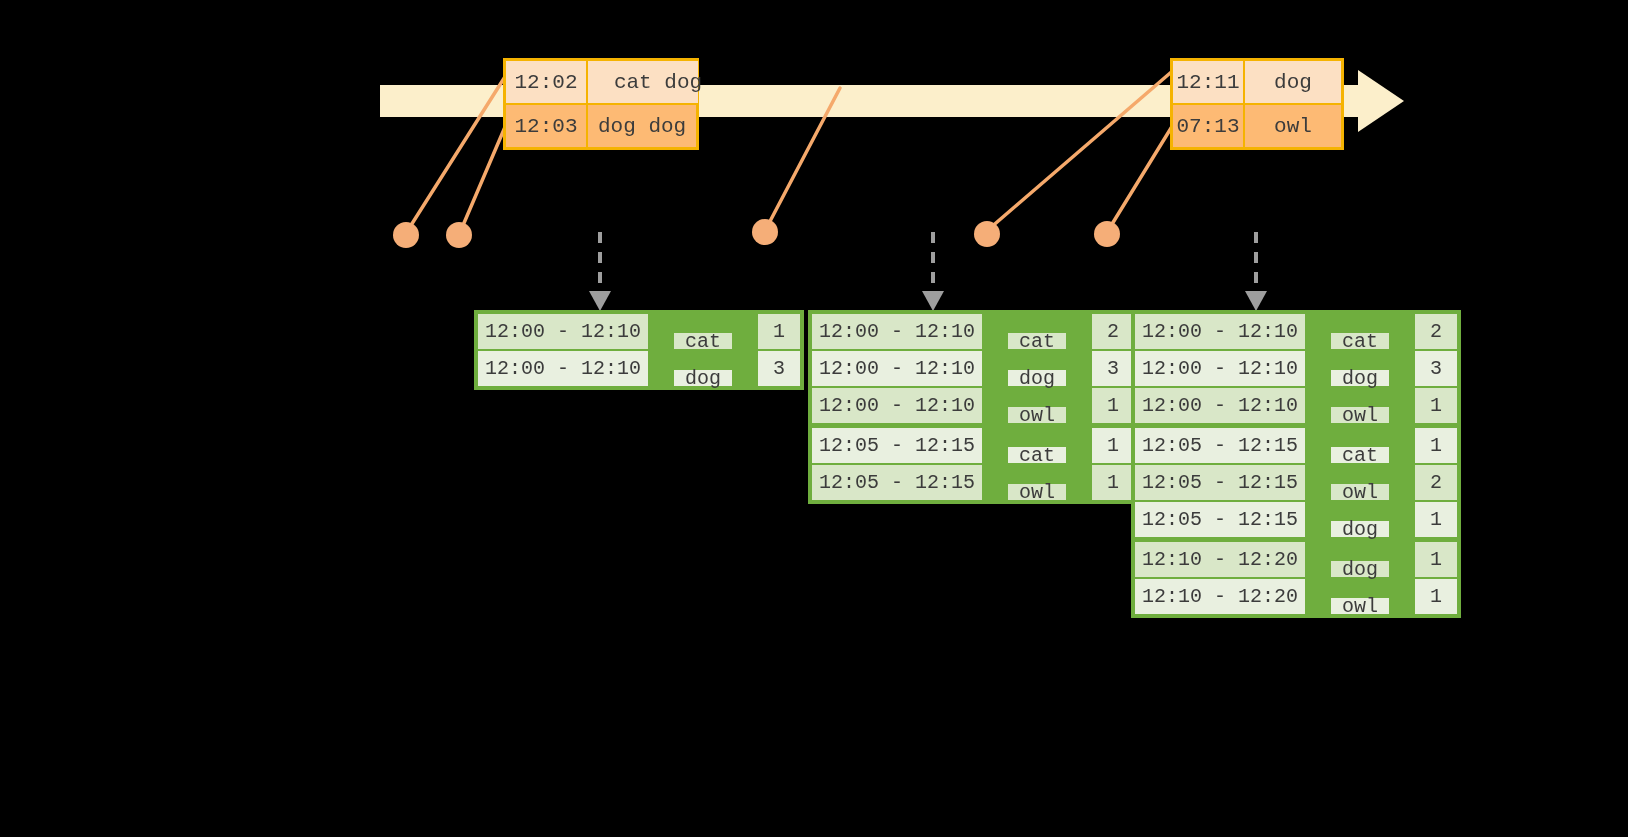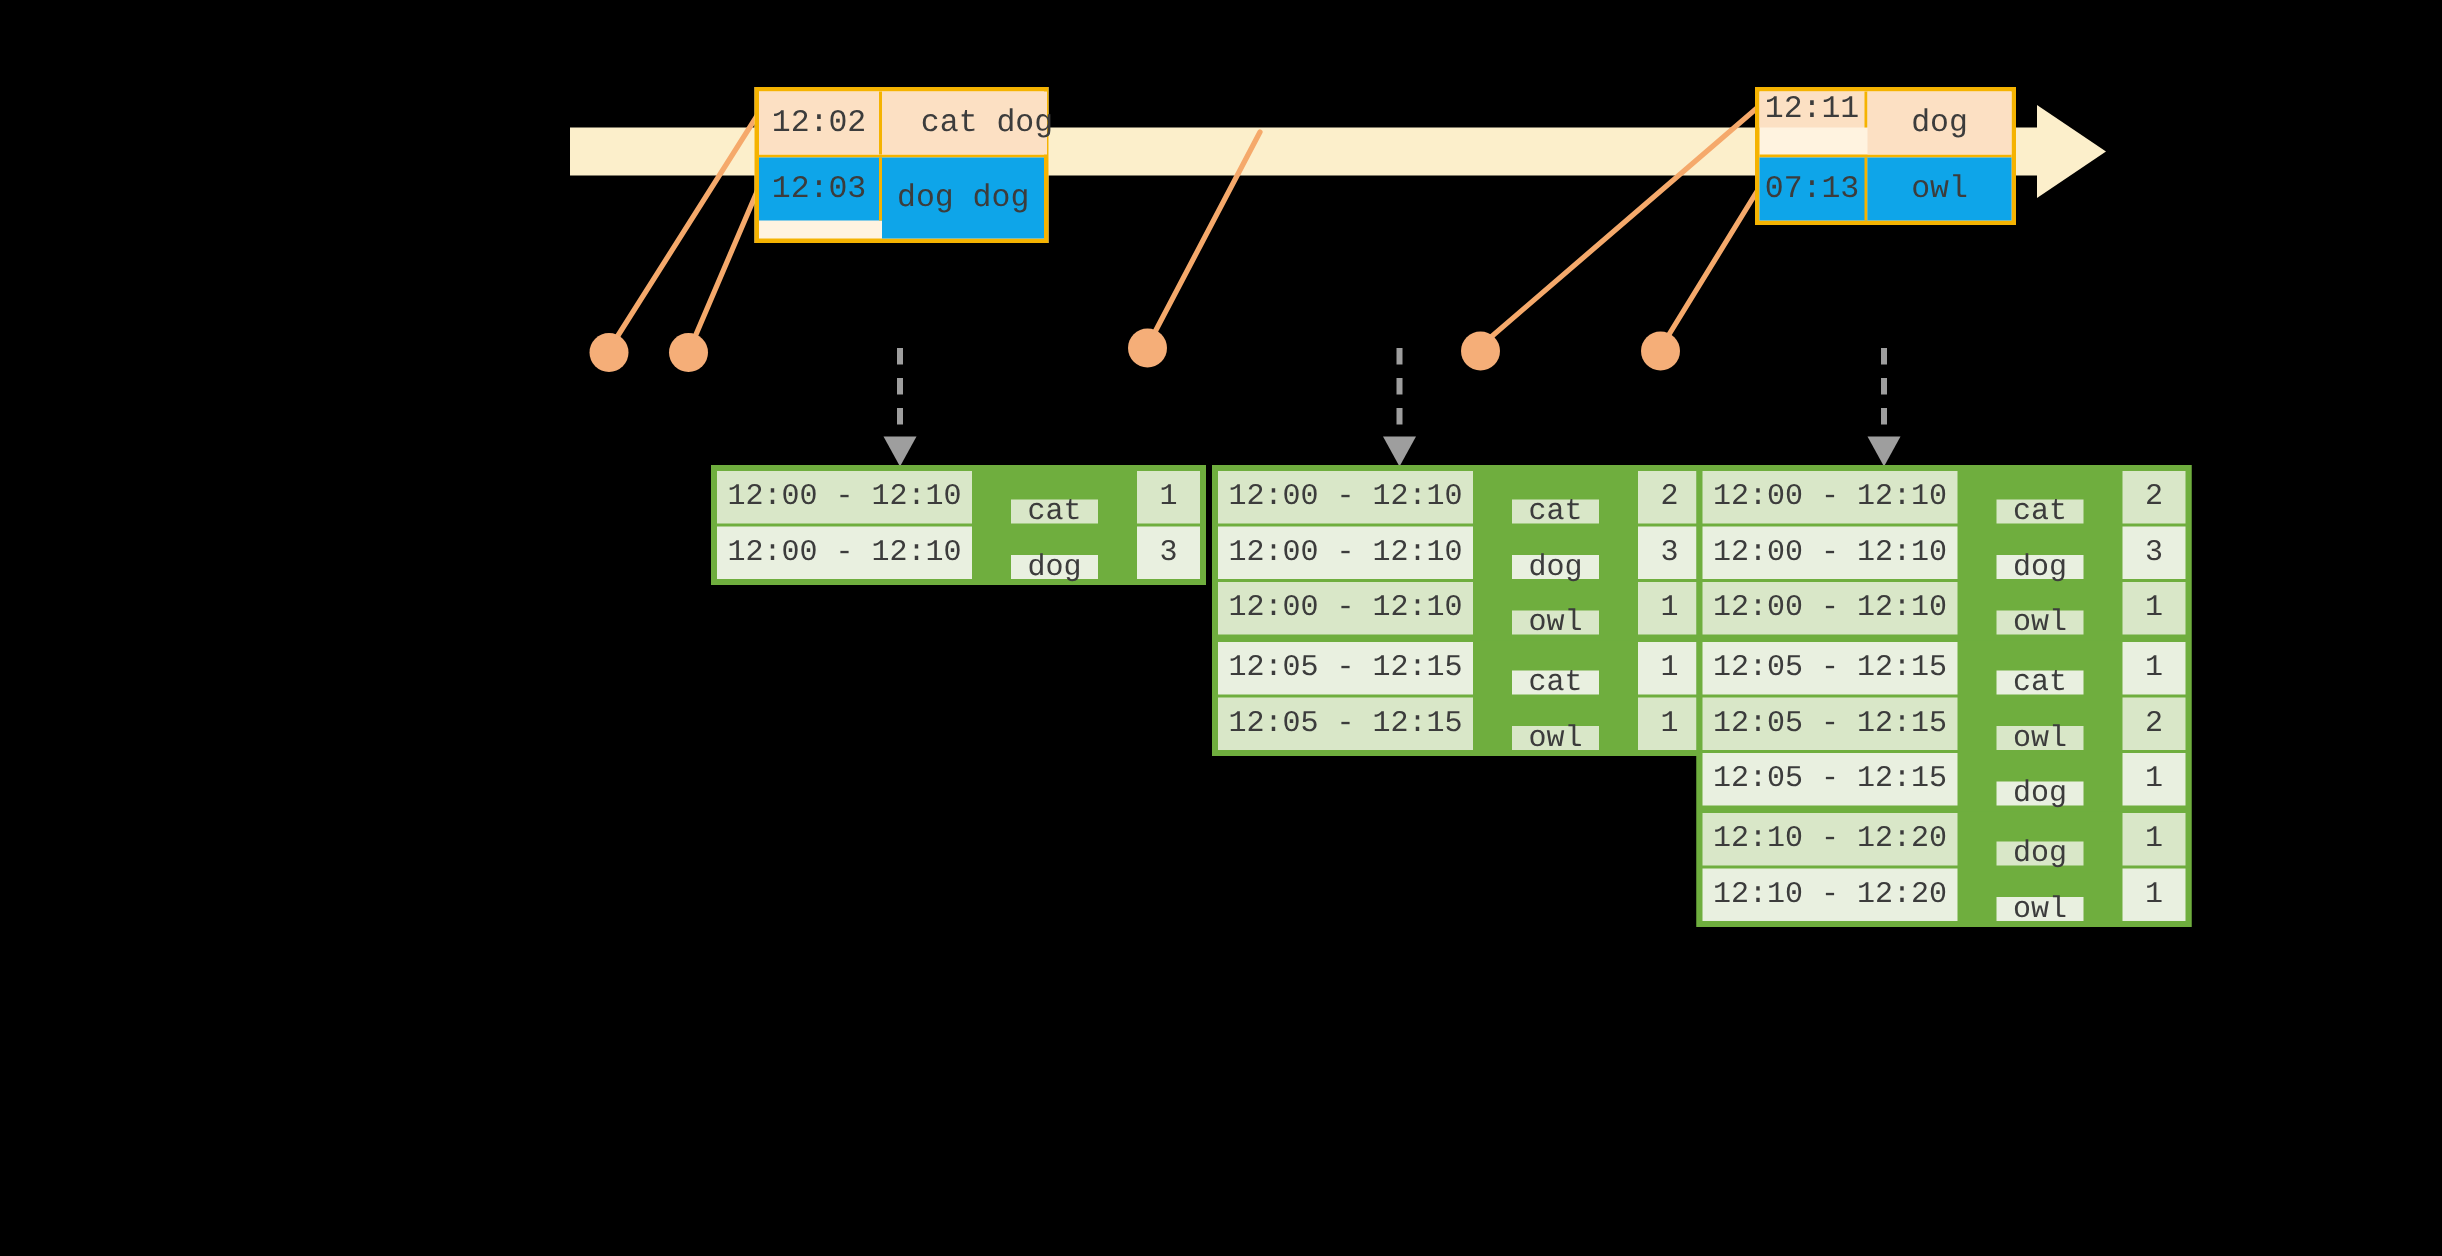--- a/index.html
+++ b/index.html
@@ -17,21 +17,21 @@
              background:#FFF3E0;}
   .evt-row{display:flex;align-items:stretch;}
   .evt-row + .evt-row{border-top:2px solid #F5B301;}
   .evt-cell{
     display:flex;align-items:center;justify-content:center;
     font-size:21px;color:#3c3c3c;white-space:nowrap;
     padding:0 10px;box-sizing:border-box;
   }
   .evt-time{border-right:2px solid #F5B301;}
   .evt-row.r0 .evt-cell{background:#FCE0C3;}
-  .evt-row.r1 .evt-cell{background:#0ea5e9;}
+  .evt-row.r1 .evt-cell{background:#fdba74;}
 
   
   .res-table{position:absolute;border:3px solid #6FAE3E;box-sizing:border-box;
              background:#6FAE3E;}
   .res-row{display:flex;align-items:stretch;}
   .res-cell{
     display:flex;align-items:center;justify-content:center;
     font-size:20px;color:#3c3c3c;white-space:nowrap;
     box-sizing:border-box;background:#E9F0E0;
     margin:1px;
@@ -87,28 +87,28 @@
     </g>
   </svg>
 
   <div class="evt-group" style="left:503px;top:58px;width:196px;">
     <div class="evt-row r0">
       <div class="evt-cell evt-time" style="width:82px;height:42px;">12:02</div>
       <div class="evt-cell" style="width:110px;height:42px;padding-left:40px;">cat dog</div>
     </div>
     <div class="evt-row r1">
       <div class="evt-cell evt-time" style="width:82px;height:42px;">12:03</div>
-      <div class="evt-cell" style="width:110px;height:54px;">dog dog</div>
+      <div class="evt-cell" style="width:110px;height:42px;">dog dog</div>
     </div>
   </div>
 
 
   <div class="evt-group" style="left:1170px;top:58px;width:174px;">
     <div class="evt-row r0">
-      <div class="evt-cell evt-time" style="width:72px;height:24px;">12:11</div>
+      <div class="evt-cell evt-time" style="width:72px;height:42px;">12:11</div>
       <div class="evt-cell" style="width:98px;height:42px;">dog</div>
     </div>
     <div class="evt-row r1">
       <div class="evt-cell evt-time" style="width:72px;height:42px;">07:13</div>
       <div class="evt-cell" style="width:98px;height:42px;">owl</div>
     </div>
   </div>
 
   <div class="res-table" style="left:474px;top:310px;">
       <div class="res-row alt">

